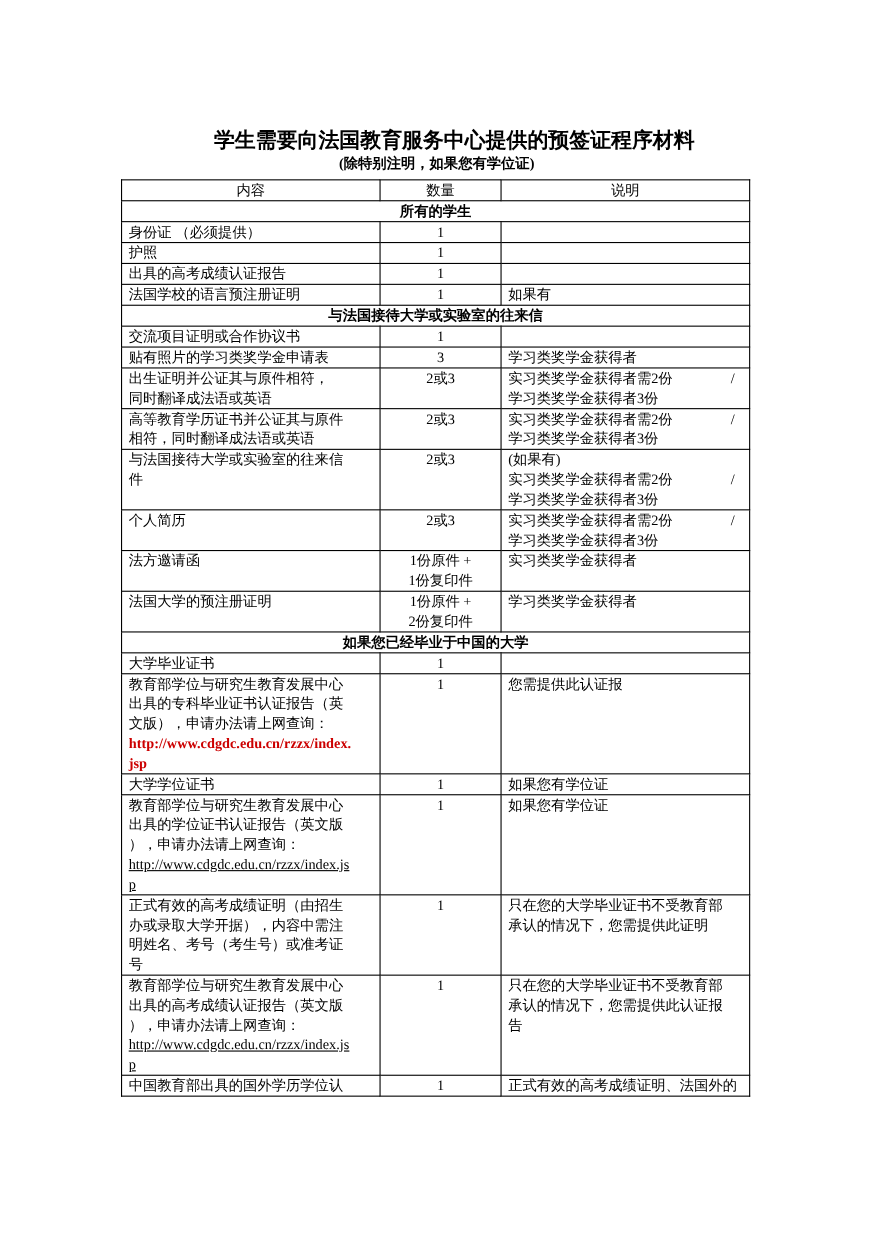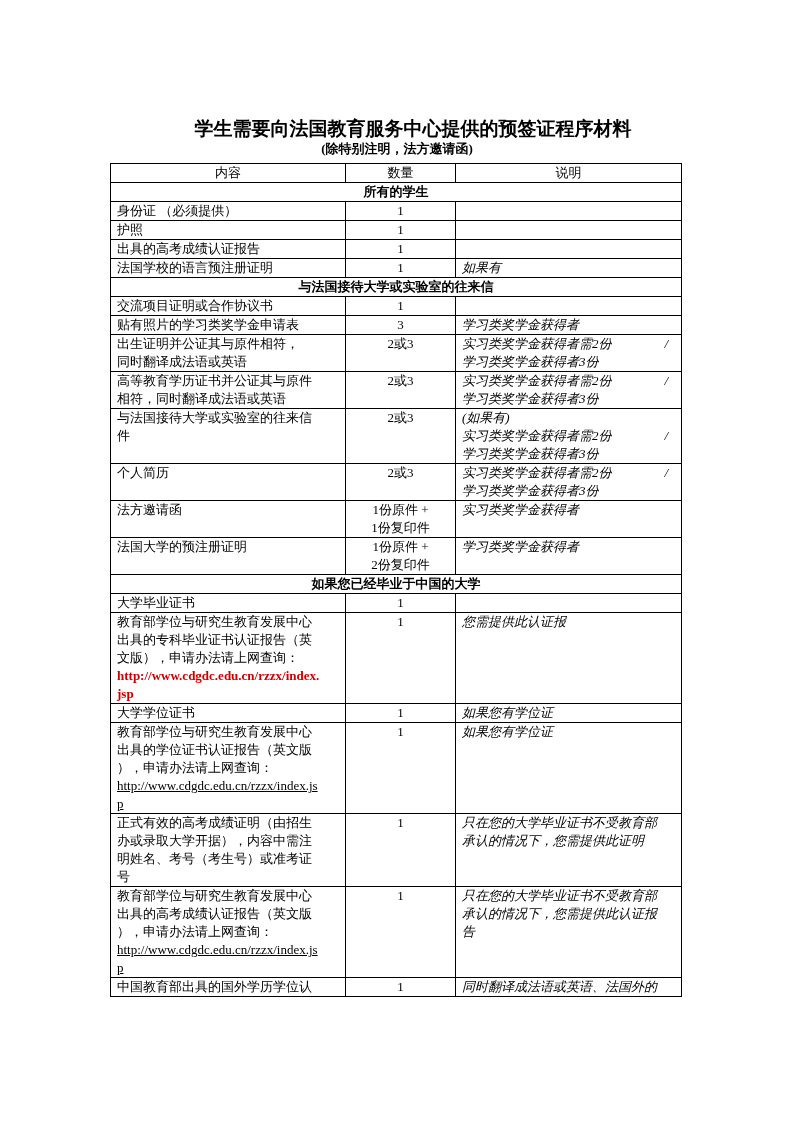--- a/index.html
+++ b/index.html
@@ -33,39 +33,39 @@
     overflow:hidden;
   }
   .doc-table th{
     font-weight:normal;text-align:center;height:18px;margin-top:46px;
   }
   td.section{
     text-align:center;font-weight:bold;height:18px;
   }
   td.content{padding:0 25px 0 6px;}
   td.qty{text-align:center;white-space:pre-line;padding:0 2px;}
-  td.note{padding:0 5px 0 6px;font-style:italic;}
+  td.note{padding:0 5px 0 6px;}
   .pre{white-space:pre-line;word-break:break-all;}
   .slashline{display:flex;justify-content:space-between;}
   .slashline .slash{padding-right:8px;}
   a.link-red{
     display:block;color:#cc0000;font-weight:bold;
     text-decoration:none;word-break:break-all;
   }
   a.link-underline{
     display:block;color:#000000;
     text-decoration:underline;word-break:break-all;
   }
 </style>
 </head>
 <body>
 
 <div class="page">
   <h1 class="doc-title">学生需要向法国教育服务中心提供的预签证程序材料</h1>
-  <div class="doc-subtitle">(除特别注明，法方邀请函)</div>
+  <div class="doc-subtitle">(除特别注明，如果您有学位证)</div>
 
   <table class="doc-table">
     <colgroup>
       <col style="width:235px">
       <col style="width:110px">
       <col style="width:226px">
     </colgroup>
     <thead>
       <tr>
         <th>内容</th>
@@ -230,18 +230,18 @@
           <td class="note">
             <div class="pre">只在您的大学毕业证书不受教育部
 承认的情况下，您需提供此认证报
 告</div>
           </td>
         </tr>
         <tr>
           <td class="content"><span class="pre">中国教育部出具的国外学历学位认</span></td>
           <td class="qty">1</td>
           <td class="note">
-            <div class="pre">同时翻译成法语或英语、法国外的</div>
+            <div class="pre">正式有效的高考成绩证明、法国外的</div>
           </td>
         </tr>
       </tbody>
   </table>
 </div>
 
 </body></html>

